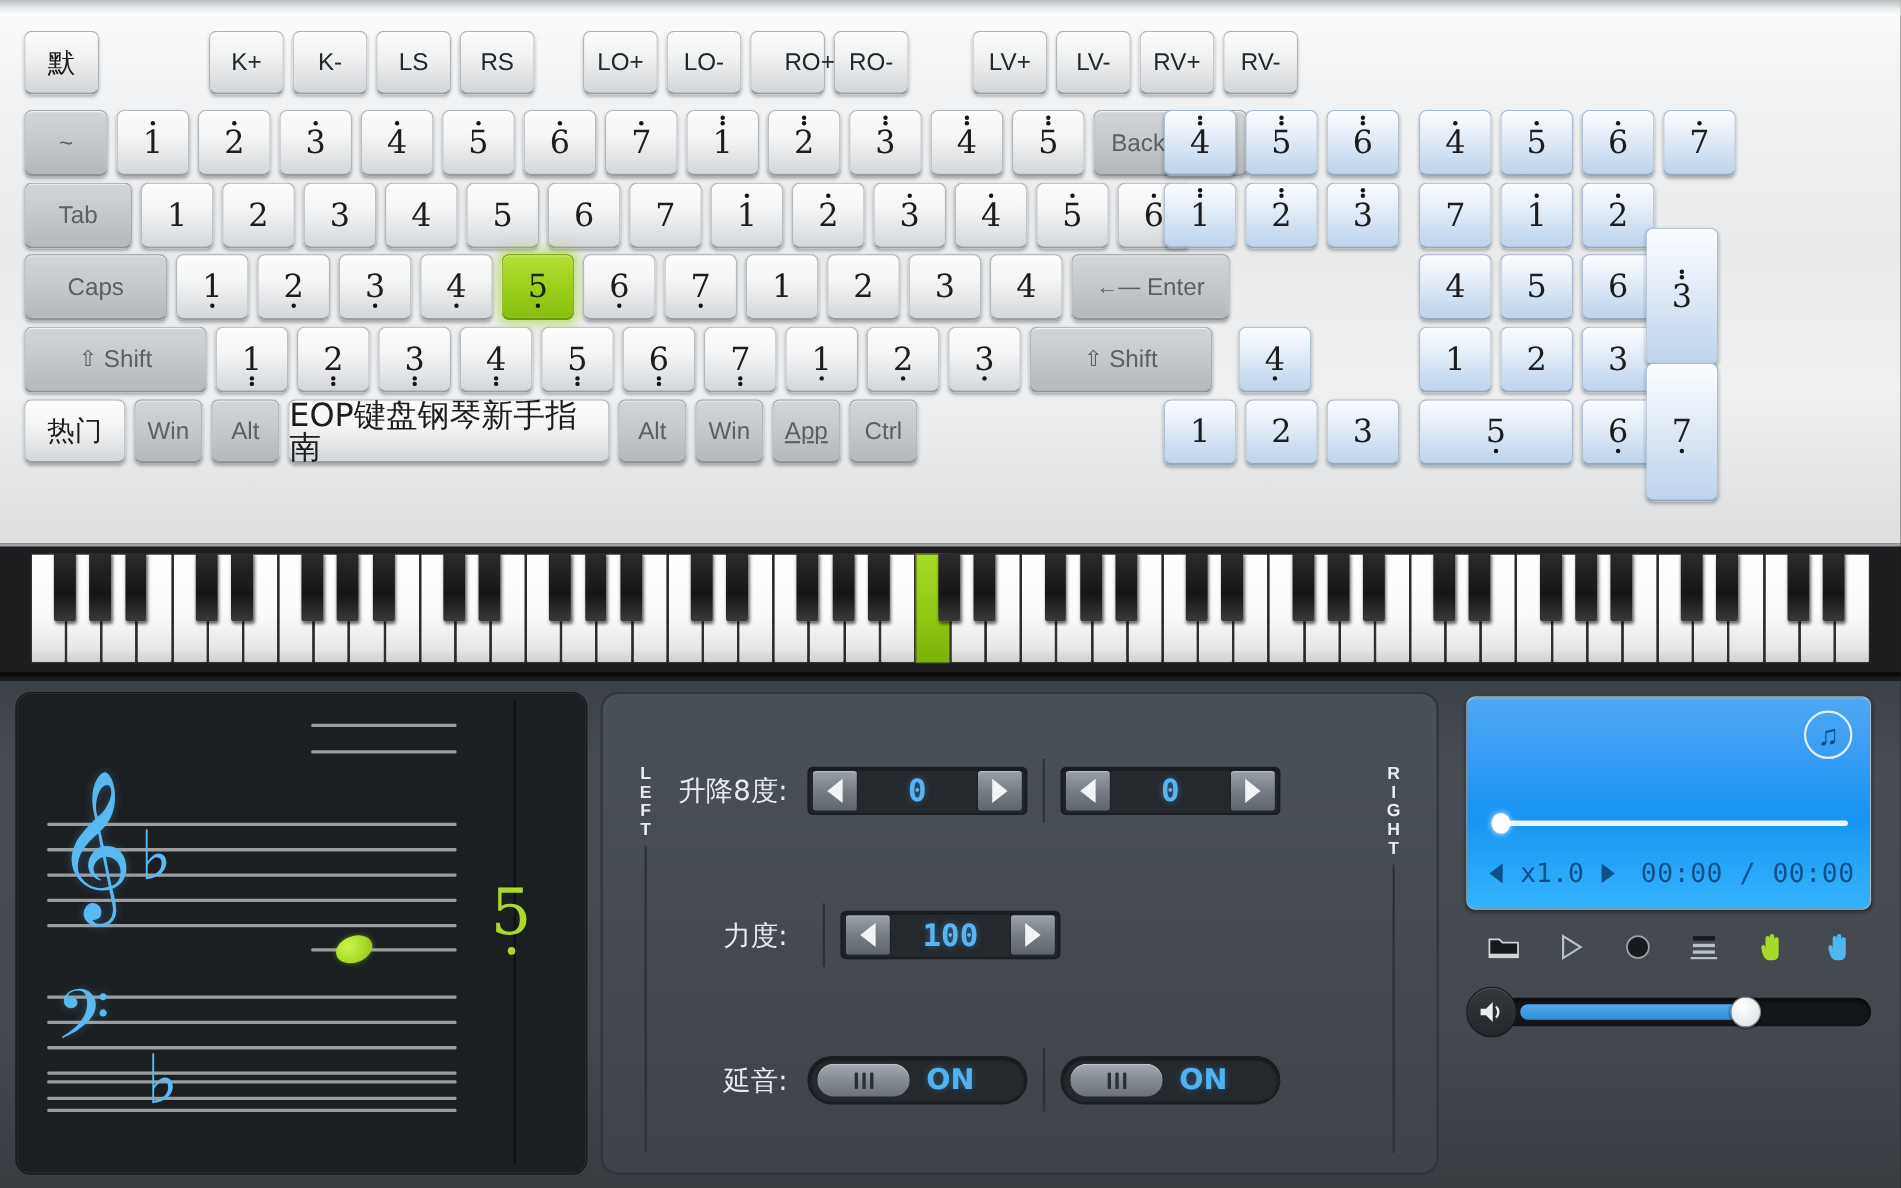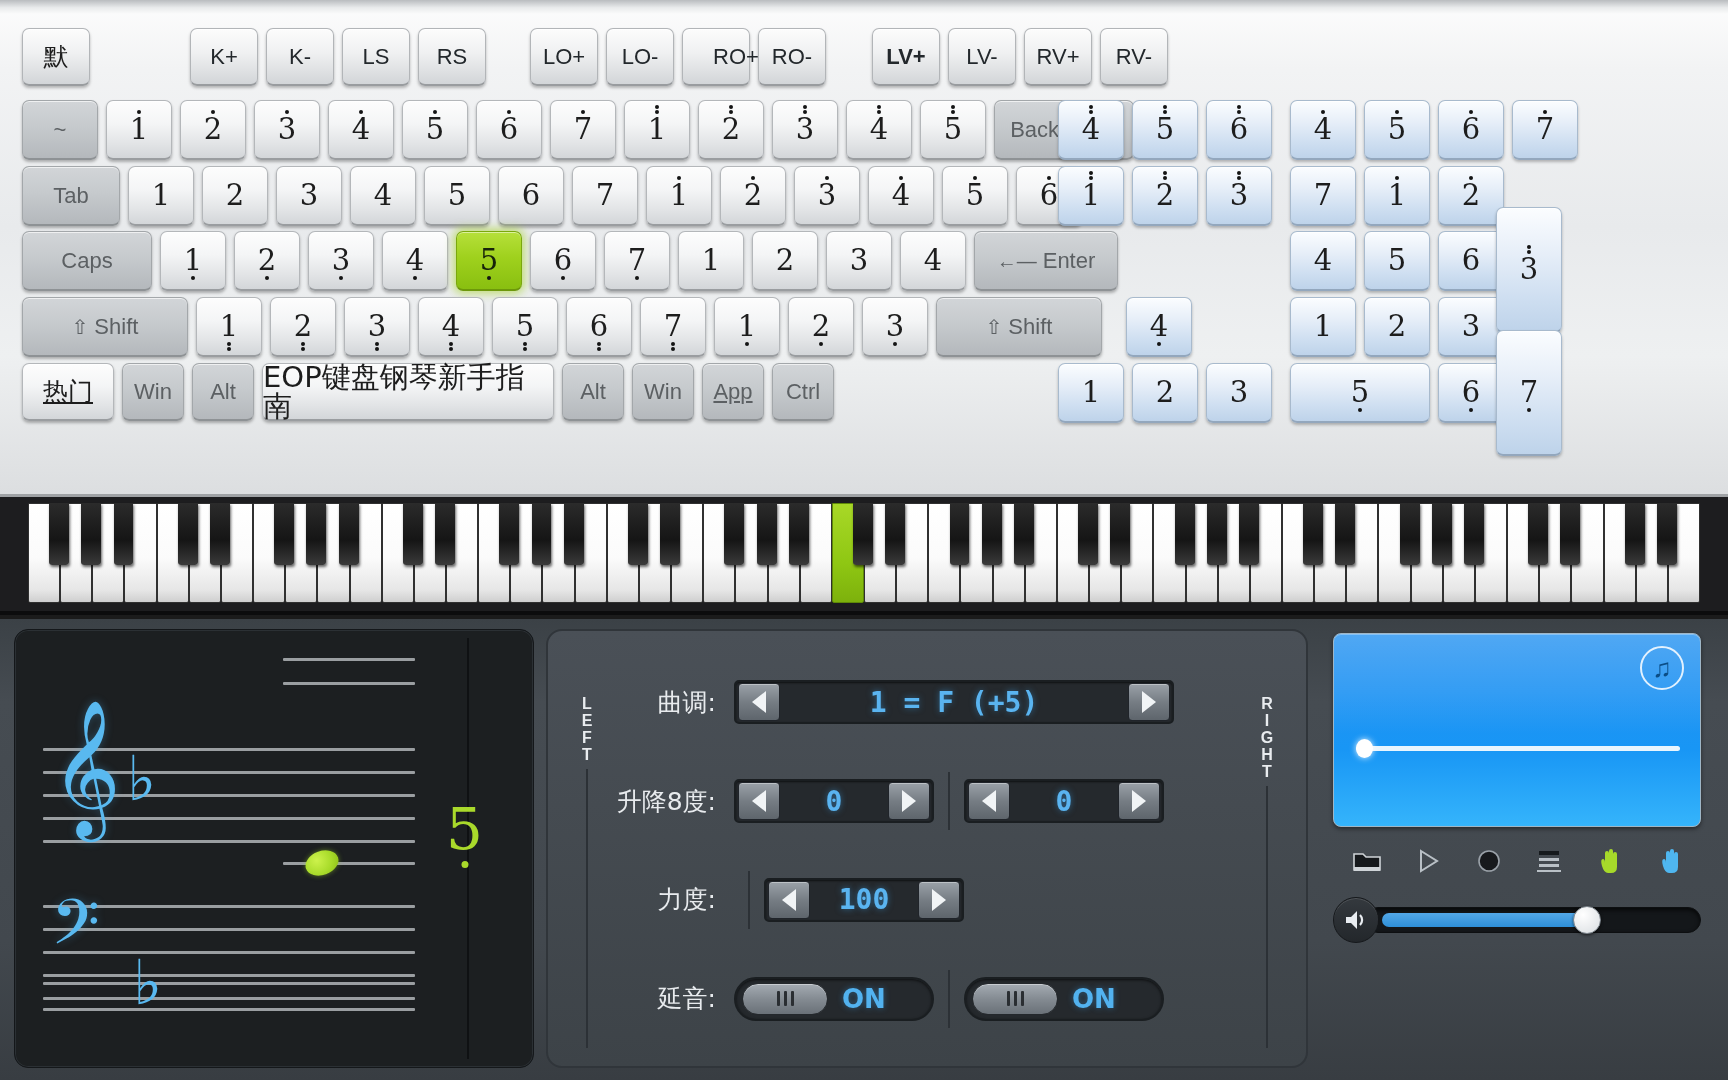--- a/index.html
+++ b/index.html
@@ -314,21 +314,21 @@
         </div>
         <div class="key k-macro" style="width: 68px; height: 58px; margin-right: 8px; margin-left: 0px; text-align: right;">
           <span class="k-lbl-sm">LO-</span>
         </div>
         <div class="key k-macro" style="width: 68px; height: 58px; margin-right: 8px; margin-left: 0px; padding-left: 40px;">
           <span class="k-lbl-sm">RO+</span>
         </div>
         <div class="key k-macro" style="width: 68px; height: 58px; margin-right: 8px; margin-left: 0px;">
           <span class="k-lbl-sm">RO-</span>
         </div>
-        <div class="key k-macro" style="width: 68px; height: 58px; margin-right: 8px; margin-left: 38px; font-weight: bold;">
+        <div class="key k-macro" style="width: 68px; height: 58px; margin-right: 8px; margin-left: 50px;">
           <span class="k-lbl-sm">LV+</span>
         </div>
         <div class="key k-macro" style="width: 68px; height: 58px; margin-right: 8px; margin-left: 0px;">
           <span class="k-lbl-sm">LV-</span>
         </div>
         <div class="key k-macro" style="width: 68px; height: 58px; margin-right: 8px; margin-left: 0px;">
           <span class="k-lbl-sm">RV+</span>
         </div>
         <div class="key k-macro" style="width: 68px; height: 58px; margin-right: 8px; margin-left: 0px;">
           <span class="k-lbl-sm">RV-</span>
@@ -581,21 +581,21 @@
           <span class="note">3<span class="dots dn">
               <i></i>
             </span></span>
         </div>
         <div class="key k-grey" style="width: 166px; height: 60px; margin-right: 8px;">
           <span style="font-size:20px;margin-right:6px;">⇧</span>
           <span class="k-lbl-sm">Shift</span>
         </div>
       </div>
     <div class="keyrow" id="row-space" style="left:22px; top:363px;">
-        <div class="key k-light" style="width: 92px; height: 58px; margin-right: 8px; text-decoration: underline;">
+        <div class="key k-light" style="width: 92px; height: 58px; margin-right: 8px;">
           <span class="k-cjk">热门</span>
         </div>
         <div class="key k-grey" style="width: 62px; height: 58px; margin-right: 8px;">
           <span class="k-lbl-sm">Win</span>
         </div>
         <div class="key k-grey" style="width: 62px; height: 58px; margin-right: 8px;">
           <span class="k-lbl-sm">Alt</span>
         </div>
         <div class="key k-light" style="width: 292px; height: 58px; margin-right: 8px;">
           <span class="k-cjk" style="font-size: 29px;">EOP键盘钢琴新手指南</span>
@@ -893,32 +893,20 @@
       <div class="lrlabel">
         <span>L</span>
           <span>E</span>
           <span>F</span>
           <span>T</span>
         <div class="lrbar"></div>
       </div>
 
       <div class="ctrlrows">
 
-        <div class="crow">
-          <div class="clabel">曲调:</div>
-          <div class="spinner wide">
-            <div class="sbtn">
-                <div class="tri-l"></div>
-              </div>
-            <div class="sval">1 = F (+5)</div>
-            <div class="sbtn">
-                <div class="tri-r"></div>
-              </div>
-          </div>
-        </div>
 
         <div class="crow">
           <div class="clabel">升降8度:</div>
           <div class="spinner narrow">
             <div class="sbtn">
                 <div class="tri-l"></div>
               </div>
             <div class="sval">0</div>
             <div class="sbtn">
                 <div class="tri-r"></div>
@@ -982,20 +970,26 @@
         <div class="lrbar"></div>
       </div>
     </div>
 
     <div id="player">
       <div id="lcd">
         <div class="gloss"></div>
         <div id="noteicon">♫</div>
         <div id="seek">
           <div class="knob" id="seekknob" style="left: calc(2% - 6px);"></div>
+        </div>
+        <div id="lcdbar">
+          <div class="lcd-tl"></div>
+          <div id="speed">x1.0</div>
+          <div class="lcd-tr"></div>
+          <div id="time">00:00 / 00:00</div>
         </div>
       </div>
 
       <div id="ptools">
           <div class="ptool">
             <svg width="30" height="26" viewBox="0 0 30 26">
               <path d="M2 6 h9 l3 3 h14 v13 H2 Z" fill="#16191c" stroke="#cfd4d8" stroke-width="1.6"></path>
               <rect x="2" y="19" width="26" height="4" fill="#cfd4d8"></rect>
             </svg>
           </div>

